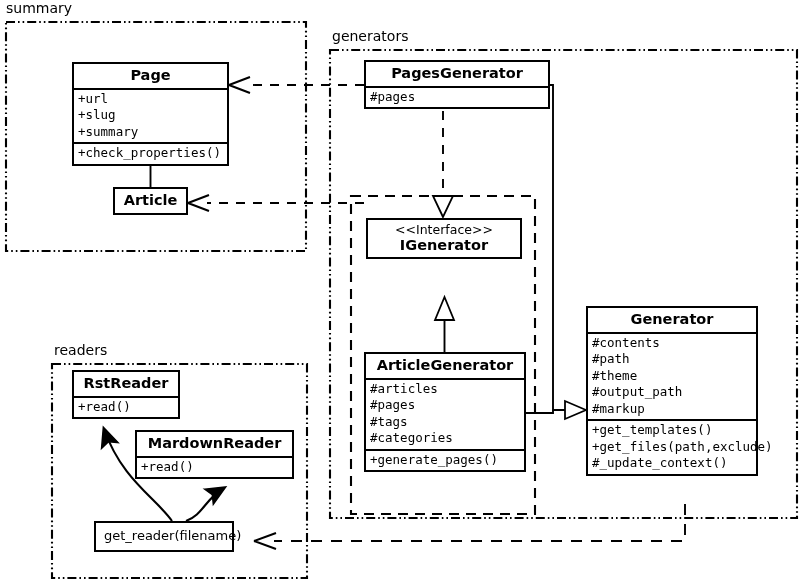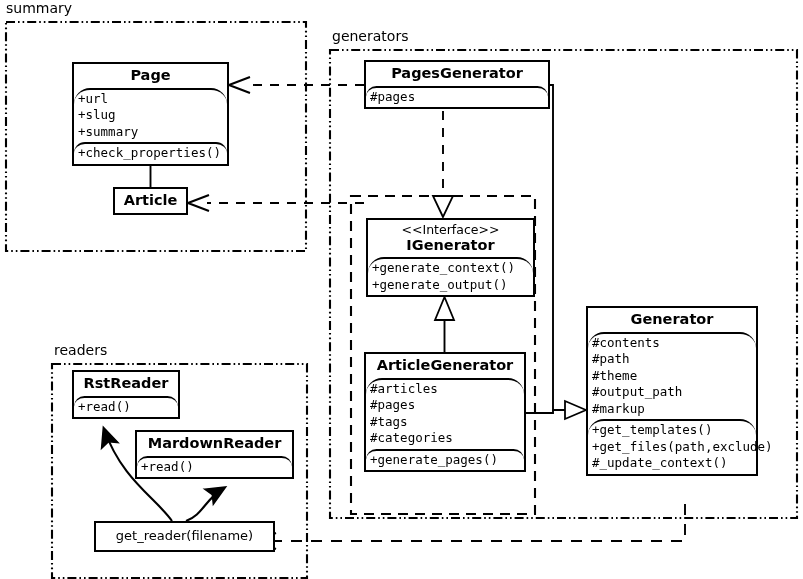--- a/index.html
+++ b/index.html
@@ -59,21 +59,20 @@
     text-align: center;
     font-family: "DejaVu Sans", sans-serif;
     font-weight: normal;
     font-size: 12.5px;
     color: #000;
     line-height: 1.1;
   }
   .cls .compartment {
     border-top: 2px solid #000;
     padding: 1px 4px 2px 4px;
-    border-radius: 16px;
   }
   .cls .member {
     font-family: "DejaVu Sans Mono", monospace;
     font-size: 12.5px;
     color: #000;
     line-height: 1.32;
     white-space: nowrap;
   }
   .cls.plain .name {
     font-weight: normal;
@@ -179,28 +178,24 @@
     <div class="name">Article</div>
   </div>
 
   <div class="cls" style="left:364px; top:60px; width:186px;">
     <div class="name">PagesGenerator</div>
     <div class="compartment">
       <div class="member">#pages</div>
     </div>
   </div>
 
-  <div class="cls" style="left:366px; top:218px; width:169px;">
+  <div class="cls" style="left:366px; top:218px; width:156px;">
     <div class="name">
       <div class="stereo">&lt;&lt;Interface&gt;&gt;</div>
       <span>IGenerator</span>
-    </div>
-    <div class="compartment">
-      <div class="member">+generate_context()</div>
-      <div class="member">+generate_output()</div>
     </div>
   </div>
 
   <div class="cls" style="left:364px; top:352px; width:162px;">
     <div class="name">ArticleGenerator</div>
     <div class="compartment">
       <div class="member">#articles</div>
       <div class="member">#pages</div>
       <div class="member">#tags</div>
       <div class="member">#categories</div>
@@ -233,17 +228,17 @@
     </div>
   </div>
 
   <div class="cls" style="left:135px; top:430px; width:159px;">
     <div class="name">MardownReader</div>
     <div class="compartment">
       <div class="member">+read()</div>
     </div>
   </div>
 
-  <div class="cls plain" style="left:94px; top:521px; width:181px;">
+  <div class="cls plain" style="left:94px; top:521px; width:140px;">
     <div class="name">get_reader(filename)</div>
   </div>
 
 </div>
 
 </body></html>

